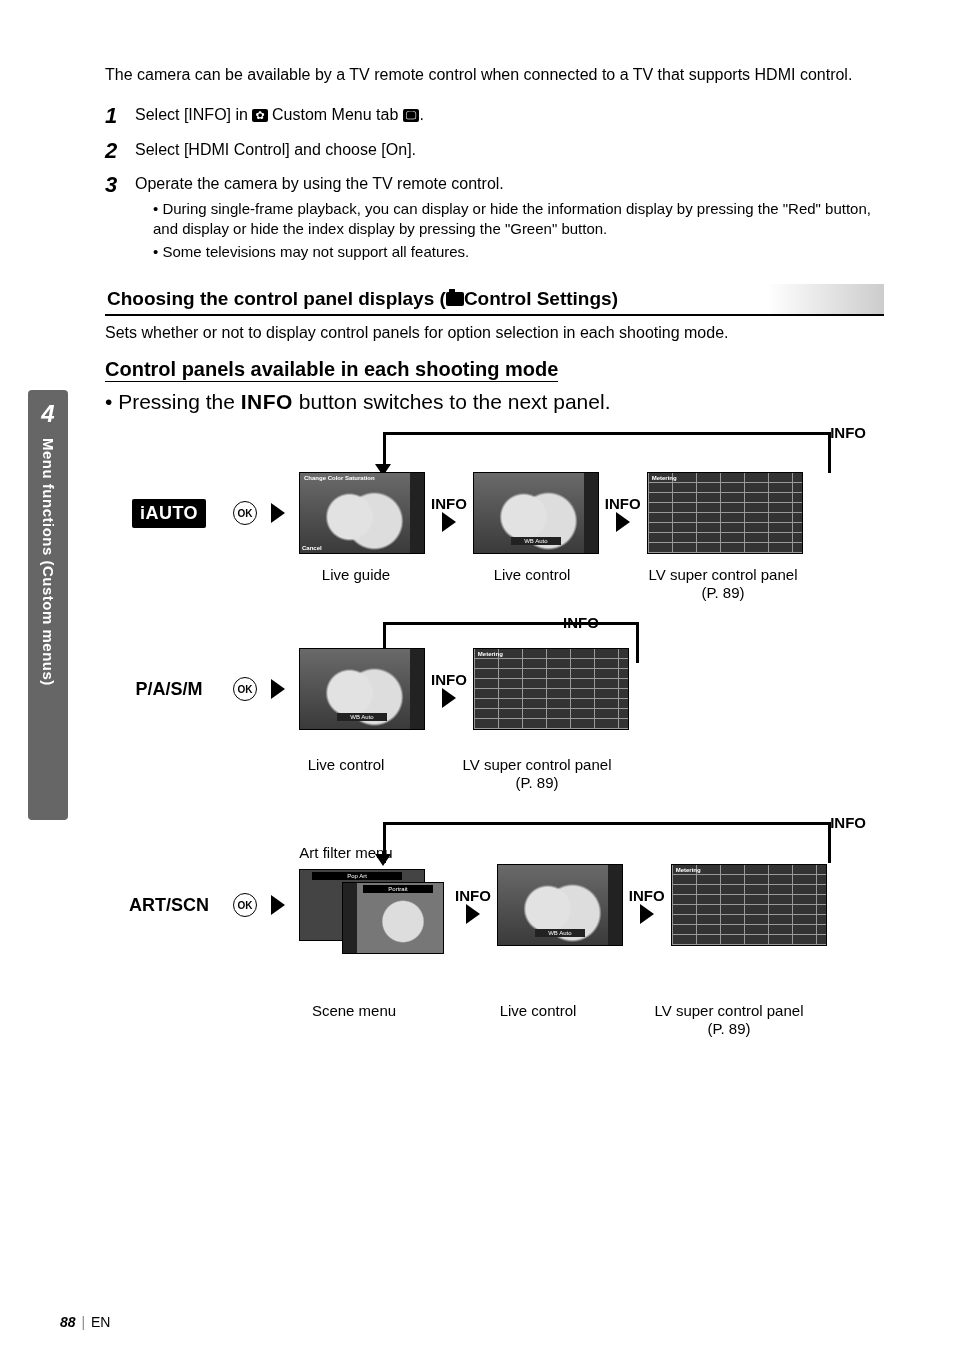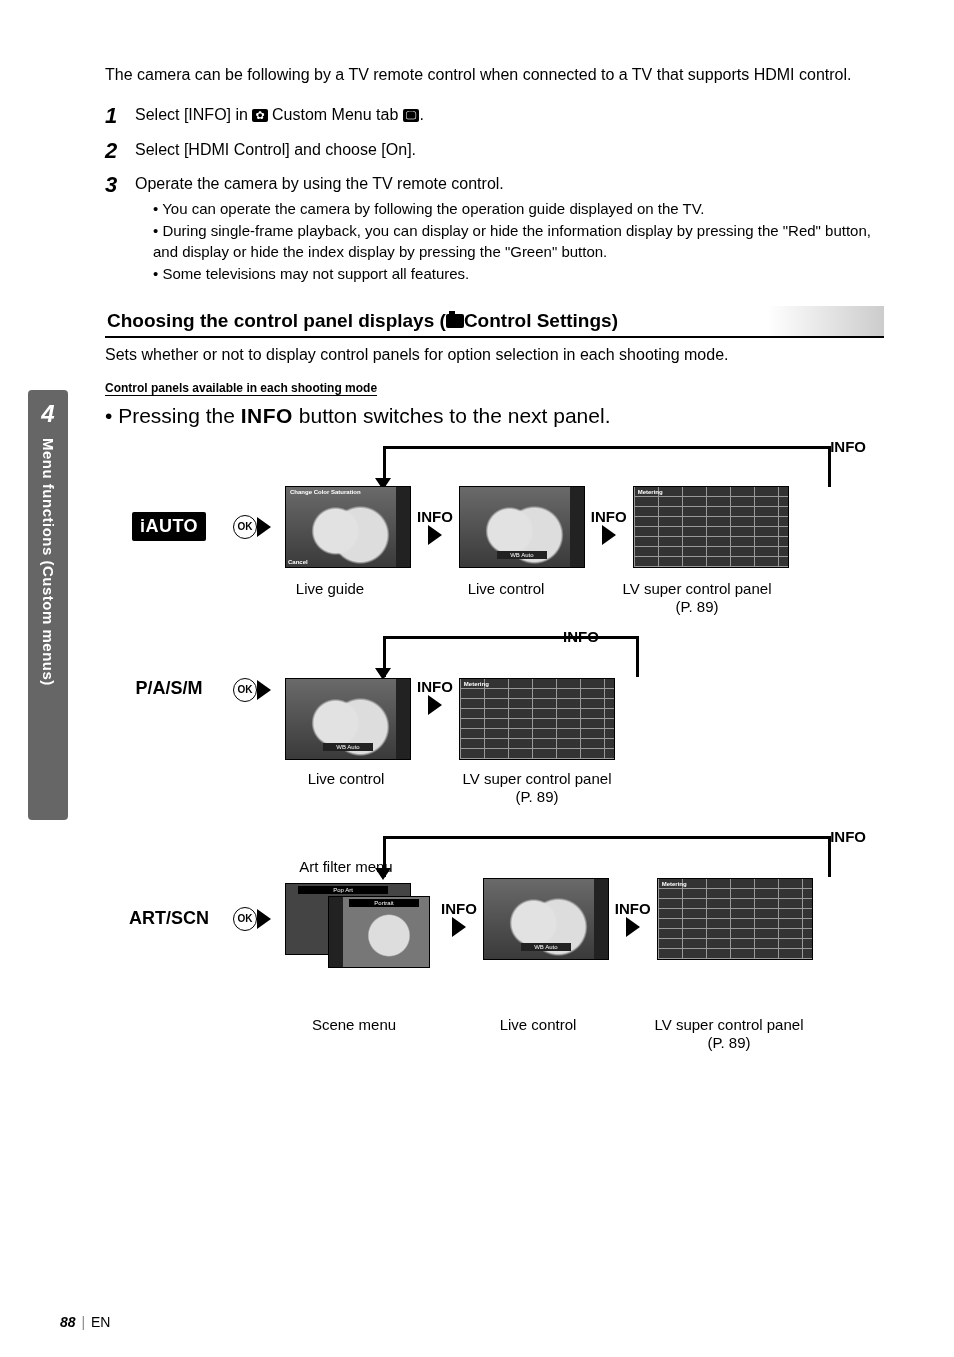--- a/index.html
+++ b/index.html
@@ -112,21 +112,21 @@
     content:"";
     position:absolute;
     top:-3px; left:3px;
     width:6px;height:3px;background:#000;
   }
   .sub-head {
     font-weight: bold;
     border-bottom: 1.5px solid #000;
     display: inline-block;
     margin: 8px 0 6px 0;
-    font-size: 12px;
+    font-size: 20px;
   }
   .bullet-line { font-size: 21px; margin: 2px 0 10px 0;}
   .bullet-line::before { content: " • "; }
   .info-btn { font-weight: 900; letter-spacing: 0.5px;}
   .diagram-area { position: relative; height: 620px; }
   .flow-row { position: absolute; left: 0; right: 0; display:flex; align-items:flex-start; }
   .mode-label {
     font-weight: bold;
     font-size: 18px;
     text-align: left;
@@ -135,21 +135,21 @@
     display:inline-block;
     background:#000;color:#fff;
     font-weight:900;
     padding:4px 8px;
     font-size:18px;
     border-radius:2px;
     letter-spacing:0.5px;
   }
   .iauto .i { font-style: normal; }
   .ok-arrow {
-    display:flex;align-items:center;gap:0;
+    display:flex;align-items:center;gap:14px;
   }
   .ok-circ {
     width:22px;height:22px;border:1.5px solid #000;border-radius:50%;
     display:inline-flex;align-items:center;justify-content:center;
     font-size:10px;font-weight:bold;
   }
   .arr-r {
     width:0;height:0;border-top:10px solid transparent;border-bottom:10px solid transparent;border-left:14px solid #000;display:inline-block;
   }
   .thumb {
@@ -214,42 +214,41 @@
 </head>
 <body>
 
 <div class="page">
 
   <div class="side-tab">
     <div class="side-tab-num">4</div>
     <div class="side-tab-text">Menu functions (Custom menus)</div>
   </div>
 
-  <p class="body-text">The camera can be following by a TV remote control when connected to a TV that supports HDMI control.</p>
+  <p class="body-text">The camera can be available by a TV remote control when connected to a TV that supports HDMI control.</p>
 
   <ol class="steps">
     <li>
       <div class="step-num">1</div>
       <div class="step-content">
         <span>Select [INFO] in </span>
         <span class="inline-icon">✿</span>
         <span> Custom Menu tab </span>
         <span class="inline-icon">🖵</span><span>.</span>
       </div>
     </li>
     <li>
       <div class="step-num">2</div>
       <div class="step-content">Select [HDMI Control] and choose [On].</div>
     </li>
     <li>
       <div class="step-num">3</div>
       <div class="step-content">
         <span>Operate the camera by using the TV remote control.</span>
         <ul class="sub">
-          <li>You can operate the camera by following the operation guide displayed on the TV.</li>
           <li>During single-frame playback, you can display or hide the information display by pressing the "Red" button, and display or hide the index display by pressing the "Green" button.</li>
           <li>Some televisions may not support all features.</li>
         </ul>
       </div>
     </li>
   </ol>
 
   <h2 class="section">
     <span>Choosing the control panel displays (</span><span class="cam-glyph"></span><span>Control Settings)</span>
   </h2>
@@ -298,33 +297,33 @@
         <div class="info-label">INFO</div>
         <span class="arr-r"></span>
       </div>
       <div class="col">
         <div class="thumb wide">
           <div class="thumb-grid"></div>
           <div class="thumb-text-tiny">Metering</div>
         </div>
       </div>
     </div>
-    <div style="position:absolute;top:138px;left:162px;display:flex;gap:0;">
+    <div style="position:absolute;top:138px;left:188px;display:flex;gap:0;">
       <div class="cap" style="width:126px;">Live guide</div>
       <div style="width:50px"></div>
       <div class="cap" style="width:126px;">Live control</div>
       <div style="width:50px"></div>
       <div class="cap" style="width:156px;">LV super control panel (P. 89)</div>
     </div>
 
     <div class="loop-line" style="left:278px;top:198px;width:250px;height:38px;"></div>
     <div class="down-tick" style="left:270px;top:230px;"></div>
     <div class="info-label" style="position:absolute;left:458px;top:190px;">INFO</div>
 
-    <div class="flow-row" style="top:240px;">
+    <div class="flow-row" style="top:224px;align-items:center;">
       <div style="width:128px;text-align:center;" class="mode-label">P/A/S/M</div>
       <div class="ok-arrow">
         <span class="ok-circ">OK</span>
         <span class="arr-r"></span>
       </div>
       <div class="gap"></div>
       <div class="col">
         <div class="thumb">
           <div class="thumb-inner-bw"></div>
           <div class="thumb-side-strip"></div>

